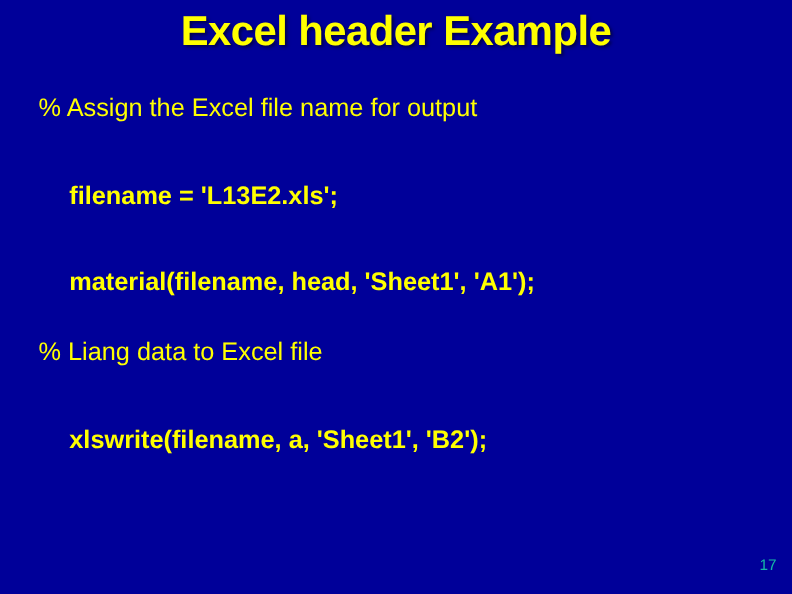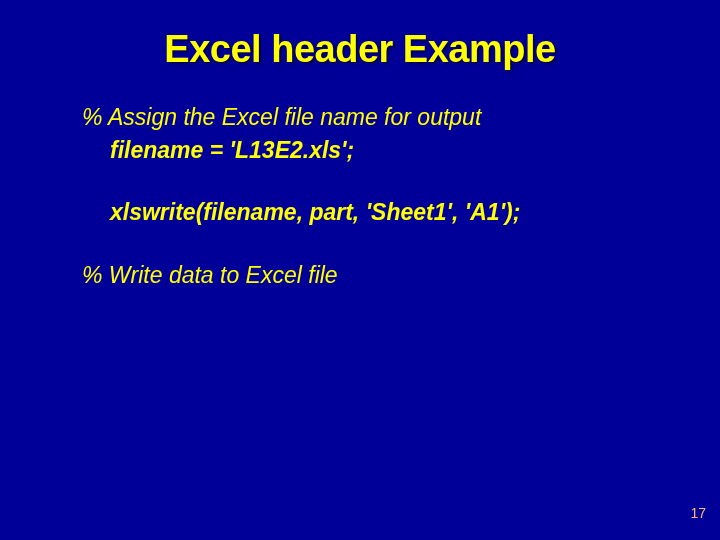--- a/index.html
+++ b/index.html
@@ -18,48 +18,48 @@
     }
     .slide {
       width: 100%;
       height: 100%;
       padding: 0;
     }
     .title {
       text-align: center;
       font-size: 38px;
       font-weight: bold;
-      padding-top: 28px;
+      padding-top: 8px;
       padding-bottom: 30px;
       text-shadow: 2px 2px 3px rgba(0,0,0,0.5);
       letter-spacing: -0.5px;
     }
     .content {
-      padding-left: 82px;
+      padding-left: 35px;
       padding-right: 30px;
-      font-style: italic;
     }
     .block {
       margin-bottom: 30px;
       font-size: 23px;
       line-height: 1.42;
     }
     .comment {
       font-weight: normal;
     }
     .code {
       font-weight: bold;
       padding-left: 28px;
+      margin-top: 47px;
     }
     .page-number {
       position: absolute;
       bottom: 19px;
       right: 14px;
       font-size: 14px;
-      color: #fdba74;
+      color: #14b8a6;
     }
     .copyright {
       position: absolute;
       bottom: 3px;
       left: 4px;
       right: 4px;
       font-size: 9.5px;
       color: #ffff00;
       white-space: nowrap;
     }
@@ -71,23 +71,24 @@
   <h1 class="title">Excel header Example</h1>
 
   <div class="content">
 
     <div class="block">
       <div class="comment">% Assign the Excel file name for output</div>
       <div class="code">filename = 'L13E2.xls';</div>
     </div>
 
     <div class="block">
-      <div class="code">xlswrite(filename, part, 'Sheet1', 'A1');</div>
+      <div class="code">material(filename, head, 'Sheet1', 'A1');</div>
     </div>
 
     <div class="block">
-      <div class="comment">% Write data to Excel file</div>
+      <div class="comment">% Liang data to Excel file</div>
+      <div class="code">xlswrite(filename, a, 'Sheet1', 'B2');</div>
     </div>
 
   </div>
 
   <div class="page-number">17</div>
 </div>
 
 </body></html>

